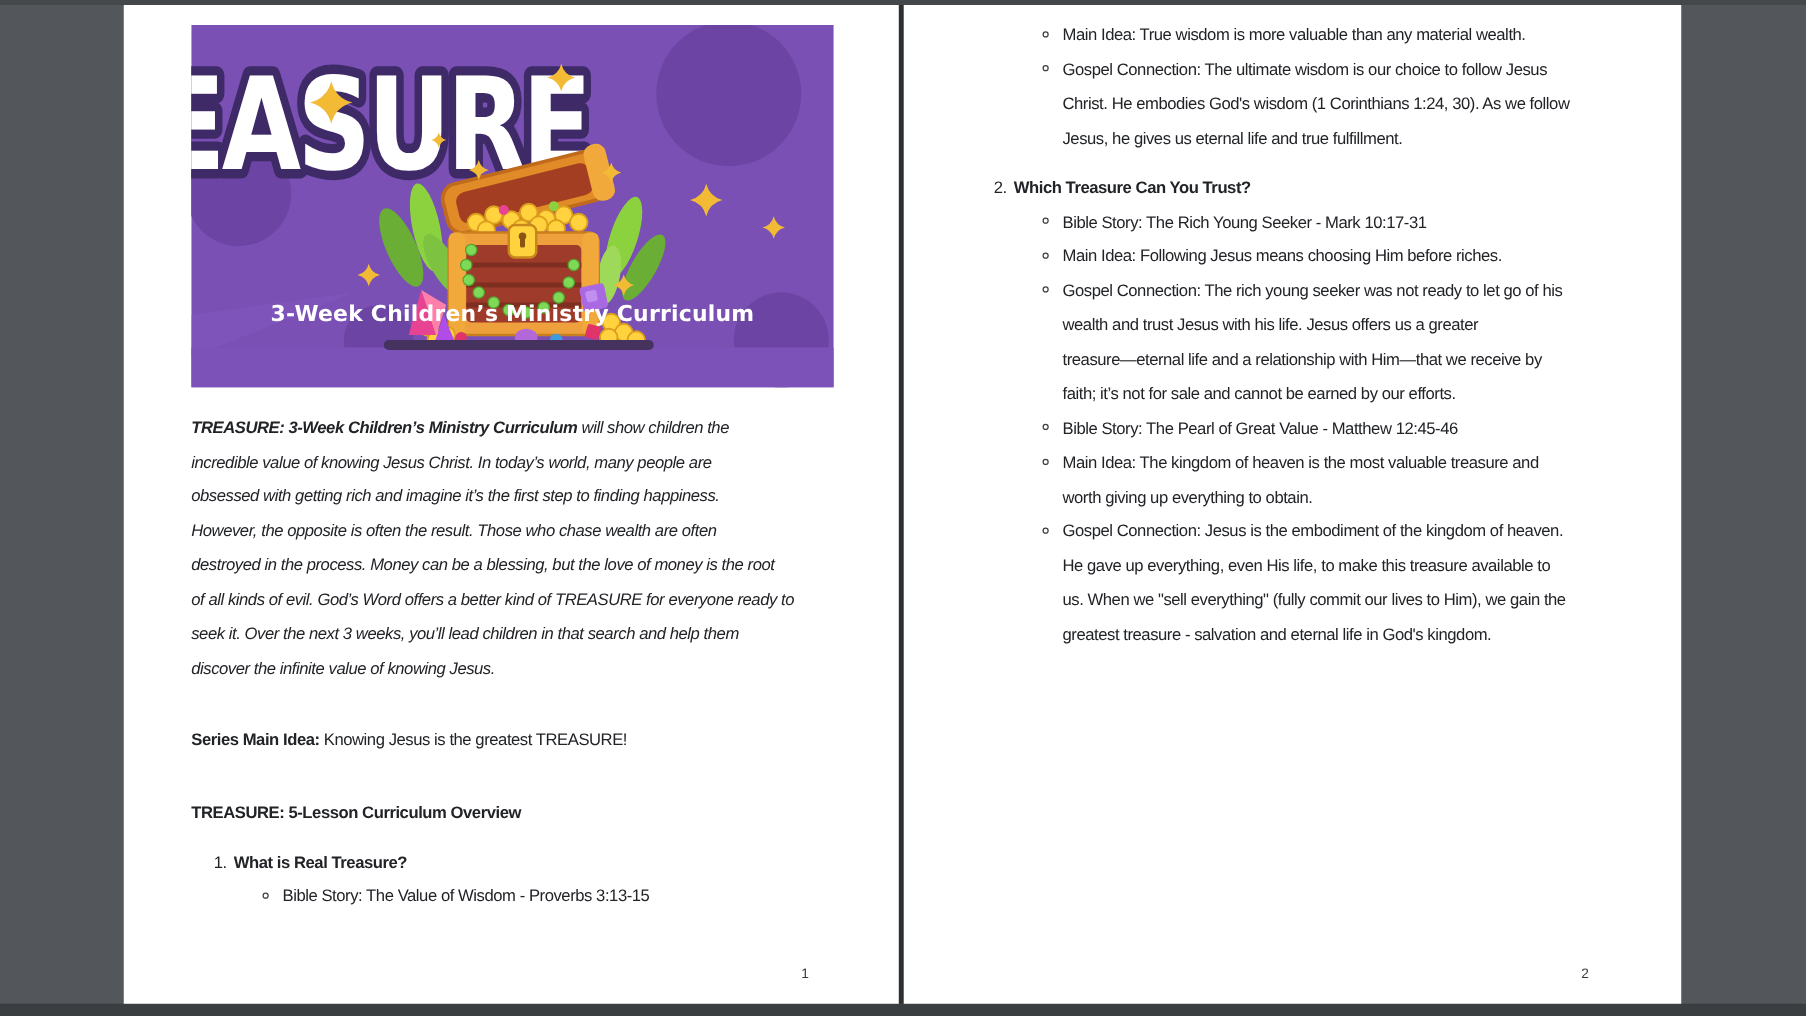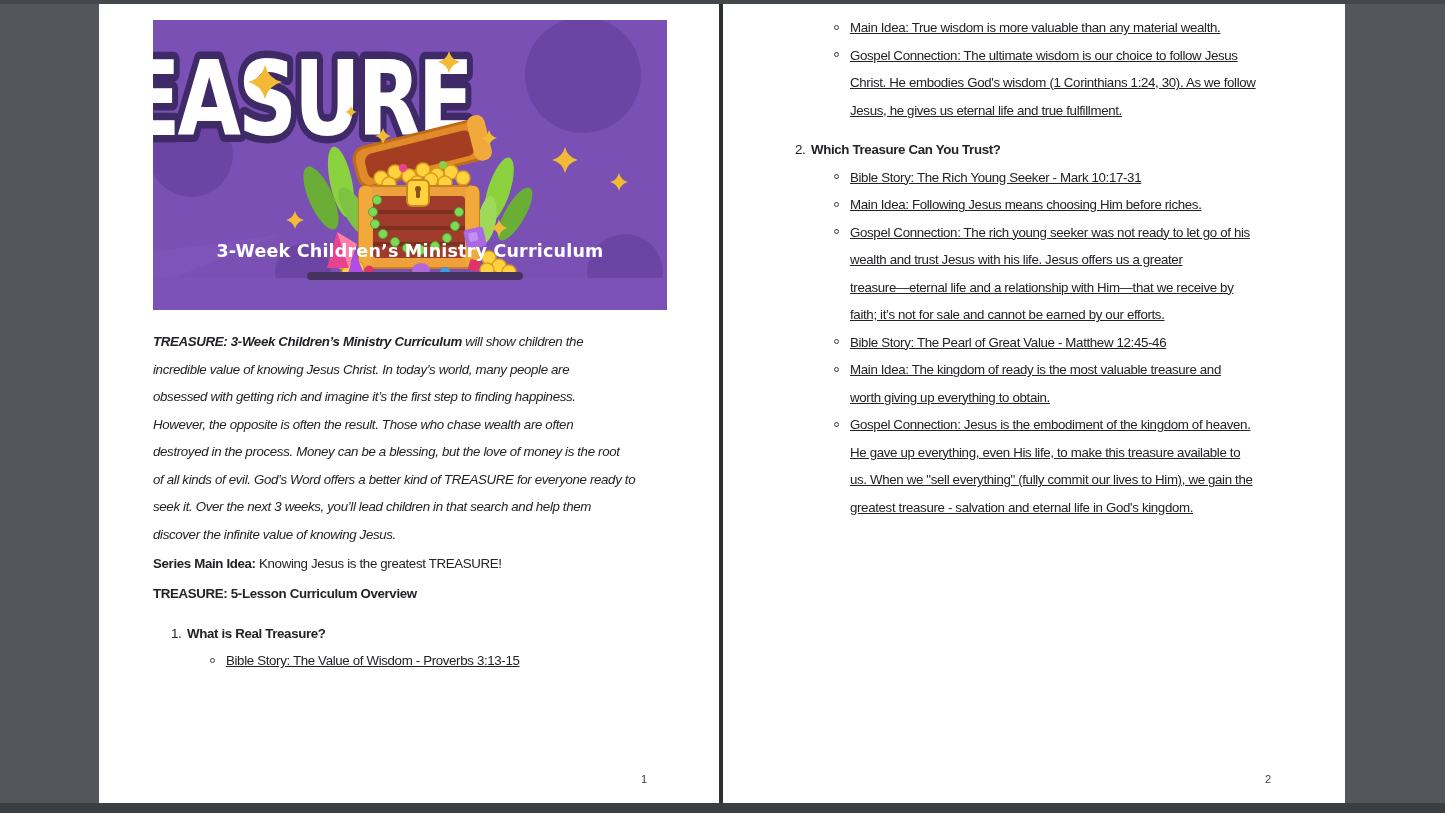--- a/index.html
+++ b/index.html
@@ -13,32 +13,32 @@
   .page-divider  { position:absolute; left:719px; top:4px; width:4px; height:799px; background:#2E3134; }
 
   .page { position:absolute; top:4px; height:799px; background:#ffffff; color:#212327; }
   .page-left  { left:99px;  width:620px; }
   .page-right { left:723px; width:622px; }
 
   .content { padding-left:54px; padding-right:0; }
   .page-left  .content { padding-top:16px; }
   .page-right .content { padding-top:10px; }
 
-  .para { font-size:13.3px; letter-spacing:-0.35px; line-height:27.5px; white-space:pre; margin-top:2px; }
+  .para { font-size:13.3px; letter-spacing:-0.35px; line-height:27.5px; white-space:pre; margin-top:30px; }
   .para b { font-weight:700; }
   .banner-wrap { width:514px; height:290px; }
   .intro { margin-top:18px;font-style:italic; }
 
   .lesson-list { font-size:13.3px; letter-spacing:-0.35px; line-height:27.5px; }
   .page-left .lesson-list { margin-top:12.5px; }
   .lesson-row { white-space:pre;margin-top:12px; }
   .lesson-row .num { display:inline-block; width:16px; margin-left:18px; font-weight:400; }
   .lesson-row .num.bold-num { font-weight:700; }
   .lesson-row .title { font-weight:700; }
-  .bullet-item { position:relative; padding-left:73px; white-space:pre;text-decoration:underline; }
+  .bullet-item { position:relative; padding-left:73px; white-space:pre; }
   .bullet-item .dot { position:absolute; left:57px; top:10.5px; width:5px; height:5px;
                       border:1.5px solid #3C3F44; border-radius:50%; background:transparent; }
 
   .page-num { position:absolute; font-size:11px; color:#3A3D40; letter-spacing:0; }
   .page-left  .page-num { left:542px; top:769px; }
   .page-right .page-num { left:542px; top:769px; }
 
   svg text { font-family:"DejaVu Sans","Liberation Sans",sans-serif; }
 </style>
 </head>
@@ -202,21 +202,21 @@
 
       <div class="lesson-row"><span class="num">2.</span><span class="title">Which Treasure Can You Trust?</span></div>
       <div class="bullet-item"><span class="dot"></span><span>Bible Story: The Rich Young Seeker - Mark 10:17-31</span></div>
       <div class="bullet-item"><span class="dot"></span><span>Main Idea: Following Jesus means choosing Him before riches.</span></div>
       <div class="bullet-item"><span class="dot"></span><span>Gospel Connection: The rich young seeker was not ready to let go of his
 wealth and trust Jesus with his life. Jesus offers us a greater
 treasure—eternal life and a relationship with Him—that we receive by
 faith; it’s not for sale and cannot be earned by our efforts.</span></div>
 
       <div class="bullet-item"><span class="dot"></span><span>Bible Story: The Pearl of Great Value - Matthew 12:45-46</span></div>
-      <div class="bullet-item"><span class="dot"></span><span>Main Idea: The kingdom of ready is the most valuable treasure and
+      <div class="bullet-item"><span class="dot"></span><span>Main Idea: The kingdom of heaven is the most valuable treasure and
 worth giving up everything to obtain.</span></div>
       <div class="bullet-item"><span class="dot"></span><span>Gospel Connection: Jesus is the embodiment of the kingdom of heaven.
 He gave up everything, even His life, to make this treasure available to
 us. When we "sell everything" (fully commit our lives to Him), we gain the
 greatest treasure - salvation and eternal life in God's kingdom.</span></div>
     </div>
   </div>
   <div class="page-num">2</div>
 </div>
 

